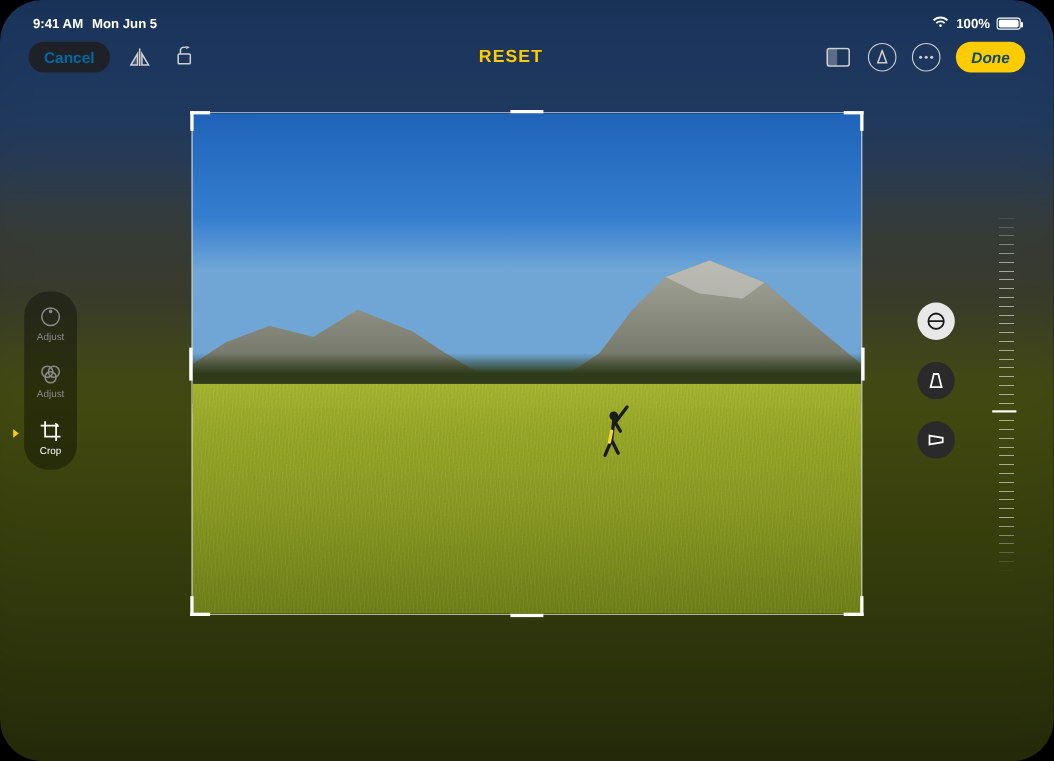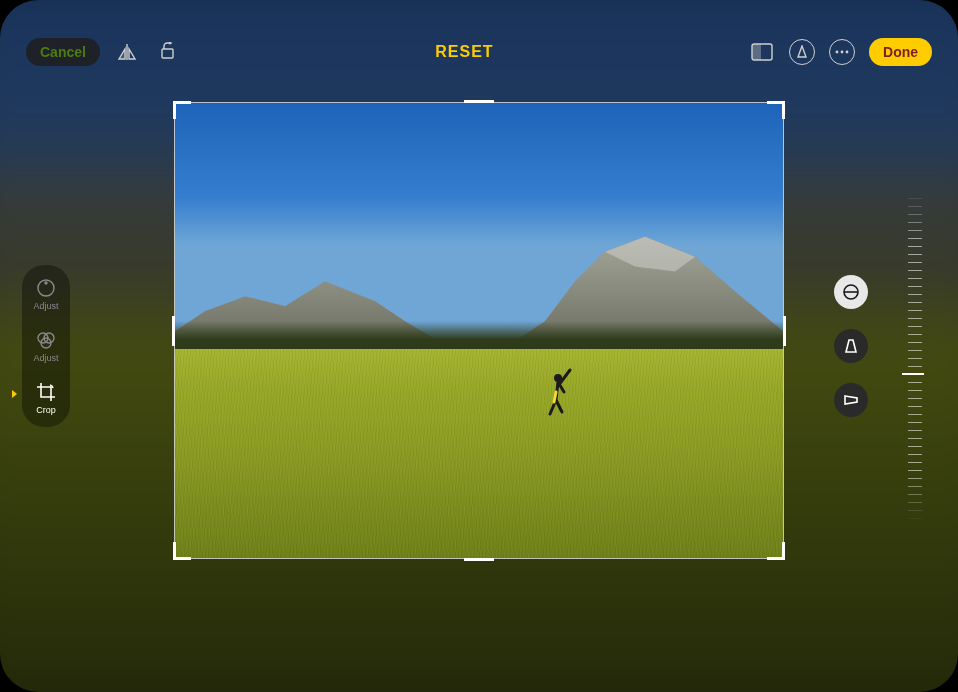--- a/index.html
+++ b/index.html
@@ -59,22 +59,22 @@
   }
   .toolbar .cluster { display:flex; align-items:center; gap:14px; }
   .toolbar .spacer { flex:1; }
   .pill {
     display:inline-flex; align-items:center; justify-content:center;
     height: 28px; padding: 0 14px;
     border-radius: 14px;
     font-size: 14px; font-weight: 600;
     cursor: pointer;
   }
-  .pill.dark { background: rgba(30,30,30,0.85); color:#4d7c0f; }
-  .pill.yellow { background: #ffcc00; color:#7f1d1d; }
+  .pill.dark { background: rgba(30,30,30,0.85); color:#0369a1; }
+  .pill.yellow { background: #ffcc00; color:#0c4a6e;font-style:italic; }
   .tool-icon {
     width: 26px; height: 26px;
     color: #d0d0d0;
     display:flex; align-items:center; justify-content:center;
     cursor: pointer;
   }
   .tool-icon.round {
     border: 1.4px solid #d0d0d0;
     border-radius: 50%;
   }
@@ -230,20 +230,37 @@
 <body>
 
 <div class="device-frame">
 
   <div class="bg">
     <div class="bg-sky"></div>
     <div class="bg-mtn"></div>
     <div class="bg-grass"></div>
   </div>
 
+  <div class="status">
+    <div class="left">
+      <span>9:41 AM</span>
+      <span>Mon Jun 5</span>
+    </div>
+    <div class="right">
+      <span>
+        <svg width="16" height="12" viewBox="0 0 16 12">
+            <path d="M8 10.5a1.2 1.2 0 100-2.4 1.2 1.2 0 000 2.4zM3.6 6.4a6.2 6.2 0 018.8 0l-1.2 1.2a4.5 4.5 0 00-6.4 0L3.6 6.4zM1.1 3.9a9.7 9.7 0 0113.8 0l-1.2 1.2a8 8 0 00-11.4 0L1.1 3.9z" fill="#fff"></path>
+          </svg>
+      </span>
+      <span>100%</span>
+      <span class="battery">
+          <span class="fill"></span>
+        </span>
+    </div>
+  </div>
 
   <div class="toolbar">
     <div class="cluster">
       <div class="pill dark">Cancel</div>
       <div class="tool-icon">
         <svg width="20" height="18" viewBox="0 0 20 18" fill="none" stroke="#d0d0d0" stroke-width="1.4">
           <path d="M10 1v16"></path>
             <path d="M2 16 L8 16 L8 6 Z" fill="rgba(208,208,208,0.2)"></path>
           <path d="M18 16 L12 16 L12 6 Z"></path>
         </svg>

